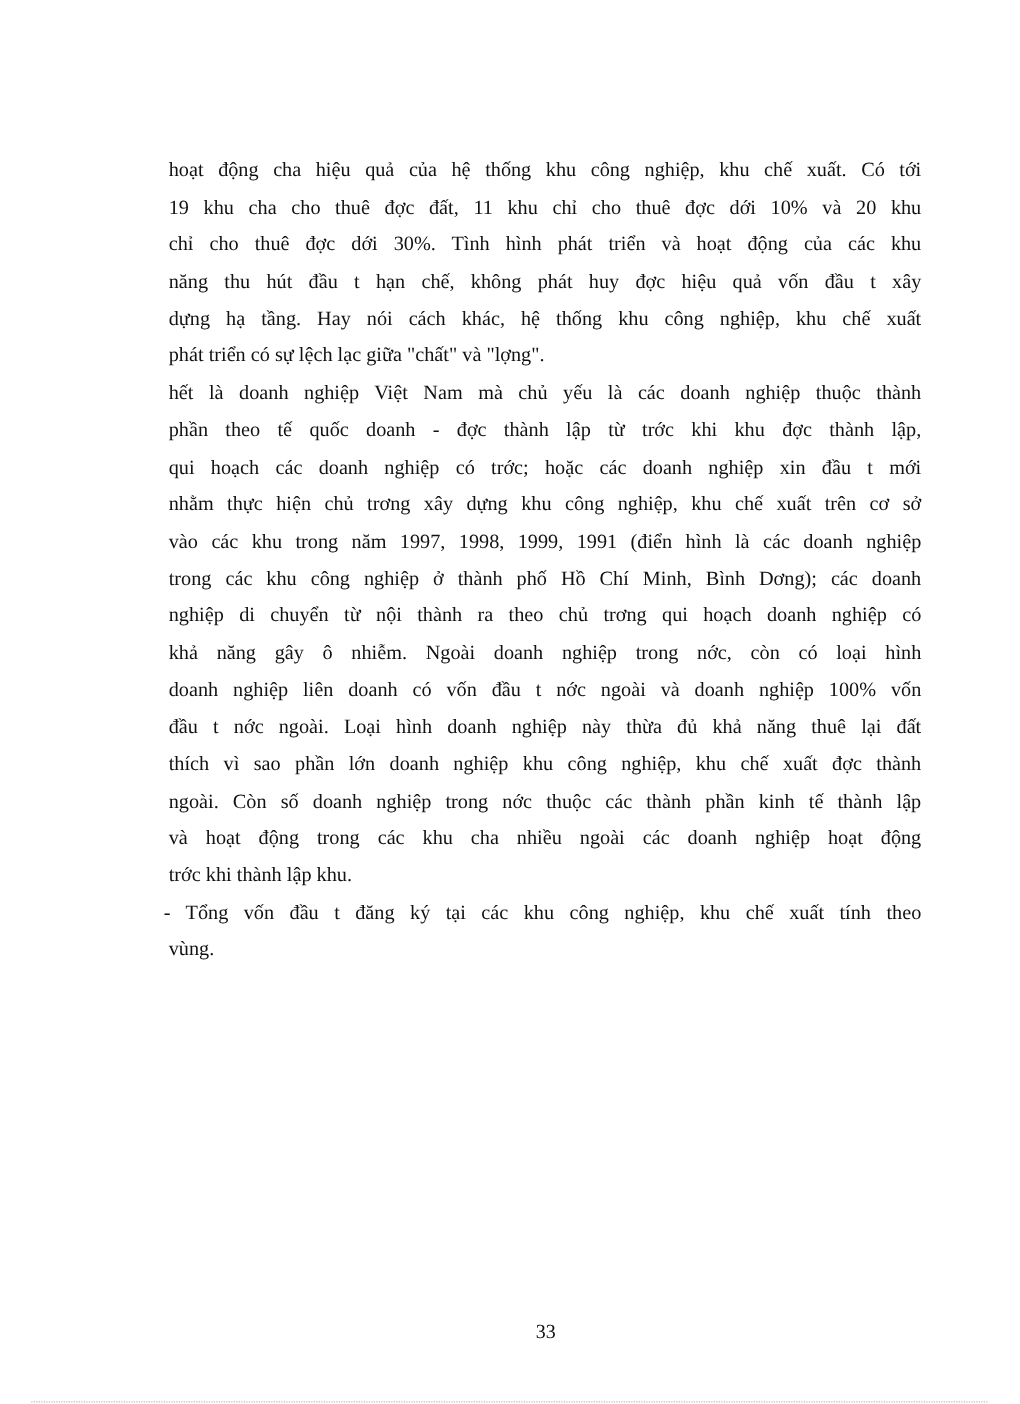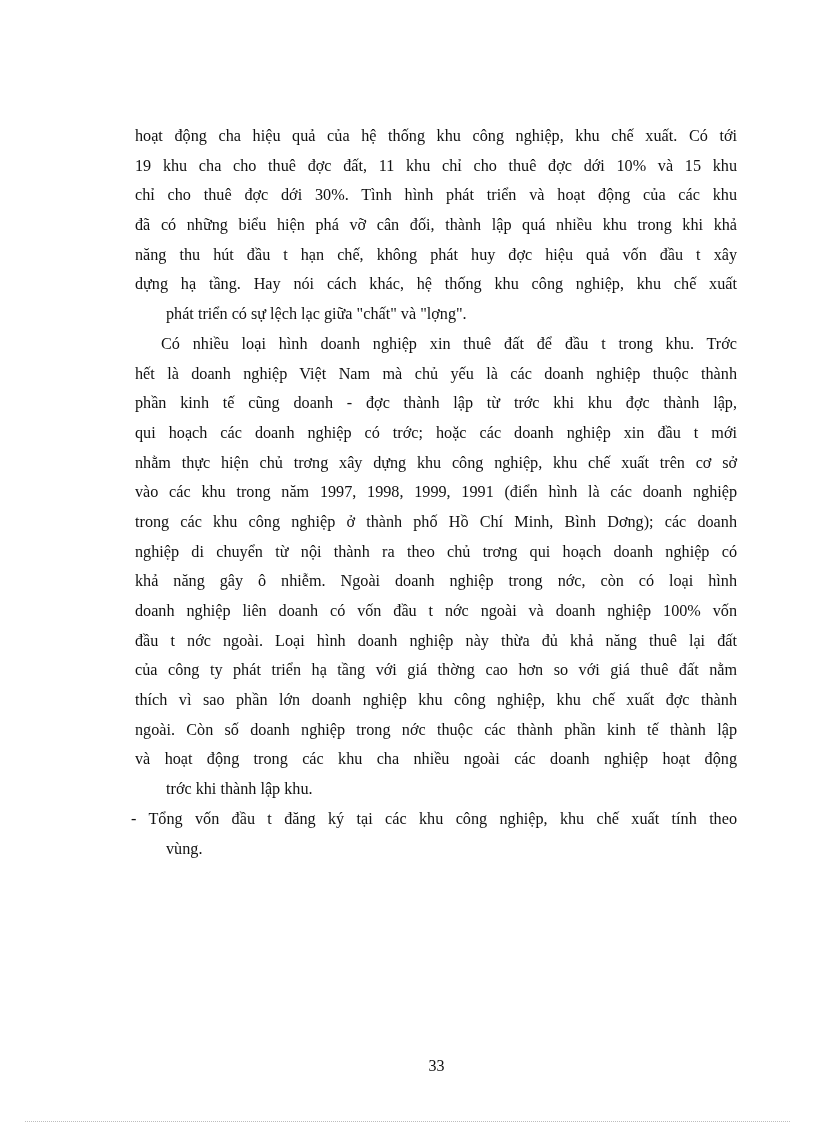--- a/index.html
+++ b/index.html
@@ -48,21 +48,20 @@
     }
     .line-inner {
       display: inline-block;
       width: 100%;
       white-space: normal;
       text-align: justify;
       text-align-last: justify;
     }
     .line.last .line-inner {
       text-align-last: left;
-      margin-left: 31px;
     }
     .page-number {
       position: absolute;
       left: 0;
       width: 873px;
       top: 1057px;
       text-align: center;
       font-size: 16px;
       color: #111;
     }
@@ -76,41 +75,38 @@
     }
   </style>
 </head>
 <body>
 
 <div class="page">
   <div class="text-block">
 
     <div>
       <div class="line"><span class="line-inner">hoạt động cha  hiệu quả của hệ thống khu công nghiệp, khu chế xuất. Có tới</span></div>
-      <div class="line"><span class="line-inner">19 khu cha  cho thuê đợc  đất, 11 khu chỉ cho thuê đợc  dới  10% và 15 khu</span></div>
+      <div class="line"><span class="line-inner">19 khu cha  cho thuê đợc  đất, 11 khu chỉ cho thuê đợc  dới  10% và 20 khu</span></div>
       <div class="line"><span class="line-inner">chỉ cho thuê đợc  dới  30%.  Tình hình phát triển và hoạt động của các khu</span></div>
-      <div class="line"><span class="line-inner">đã có những biểu hiện phá vỡ cân đối, thành lập quá nhiều khu trong khi khả</span></div>
       <div class="line"><span class="line-inner">năng thu hút đầu t  hạn chế, không phát huy đợc  hiệu quả vốn đầu t  xây</span></div>
       <div class="line"><span class="line-inner">dựng hạ tầng. Hay nói cách khác, hệ thống khu công nghiệp, khu chế xuất</span></div>
       <div class="line last"><span class="line-inner">phát triển có sự lệch lạc giữa "chất" và "lợng".</span></div>
     </div>
 
     <div>
-      <div class="line indent"><span class="line-inner">Có nhiều loại hình doanh nghiệp xin thuê đất để đầu t  trong khu. Trớc</span></div>
       <div class="line"><span class="line-inner">hết là doanh nghiệp Việt Nam mà chủ yếu là các doanh nghiệp thuộc thành</span></div>
-      <div class="line"><span class="line-inner">phần kinh tế cũng doanh - đợc  thành lập từ trớc  khi khu đợc  thành lập,</span></div>
+      <div class="line"><span class="line-inner">phần theo tế quốc doanh - đợc  thành lập từ trớc  khi khu đợc  thành lập,</span></div>
       <div class="line"><span class="line-inner">qui hoạch các doanh nghiệp có trớc;  hoặc các doanh nghiệp xin đầu t  mới</span></div>
       <div class="line"><span class="line-inner">nhằm thực hiện chủ trơng  xây dựng khu công nghiệp, khu chế xuất trên cơ sở</span></div>
       <div class="line"><span class="line-inner">vào các khu trong năm 1997, 1998, 1999, 1991 (điển hình là các doanh nghiệp</span></div>
       <div class="line"><span class="line-inner">trong các khu công nghiệp ở thành phố Hồ Chí Minh, Bình Dơng);  các doanh</span></div>
       <div class="line"><span class="line-inner">nghiệp di chuyển từ nội thành ra theo chủ trơng  qui hoạch doanh nghiệp có</span></div>
       <div class="line"><span class="line-inner">khả năng gây ô nhiễm. Ngoài doanh nghiệp trong nớc,  còn có loại hình</span></div>
       <div class="line"><span class="line-inner">doanh nghiệp liên doanh có vốn đầu t  nớc  ngoài và doanh nghiệp 100% vốn</span></div>
       <div class="line"><span class="line-inner">đầu t  nớc  ngoài. Loại hình doanh nghiệp này thừa đủ khả năng thuê lại đất</span></div>
-      <div class="line"><span class="line-inner">của công ty phát triển hạ tầng với giá thờng  cao hơn so với giá thuê đất nằm</span></div>
       <div class="line"><span class="line-inner">thích vì sao phần lớn doanh nghiệp khu công nghiệp, khu chế xuất đợc  thành</span></div>
       <div class="line"><span class="line-inner">ngoài. Còn số doanh nghiệp trong nớc  thuộc các thành phần kinh tế thành lập</span></div>
       <div class="line"><span class="line-inner">và hoạt động trong các khu cha  nhiều ngoài các doanh nghiệp hoạt động</span></div>
       <div class="line last"><span class="line-inner">trớc  khi thành lập khu.</span></div>
     </div>
 
     <div>
       <div class="line bullet"><span class="line-inner"> -   Tổng vốn đầu t  đăng ký tại các khu công nghiệp, khu chế xuất tính theo</span></div>
       <div class="line last"><span class="line-inner">vùng.</span></div>
     </div>

